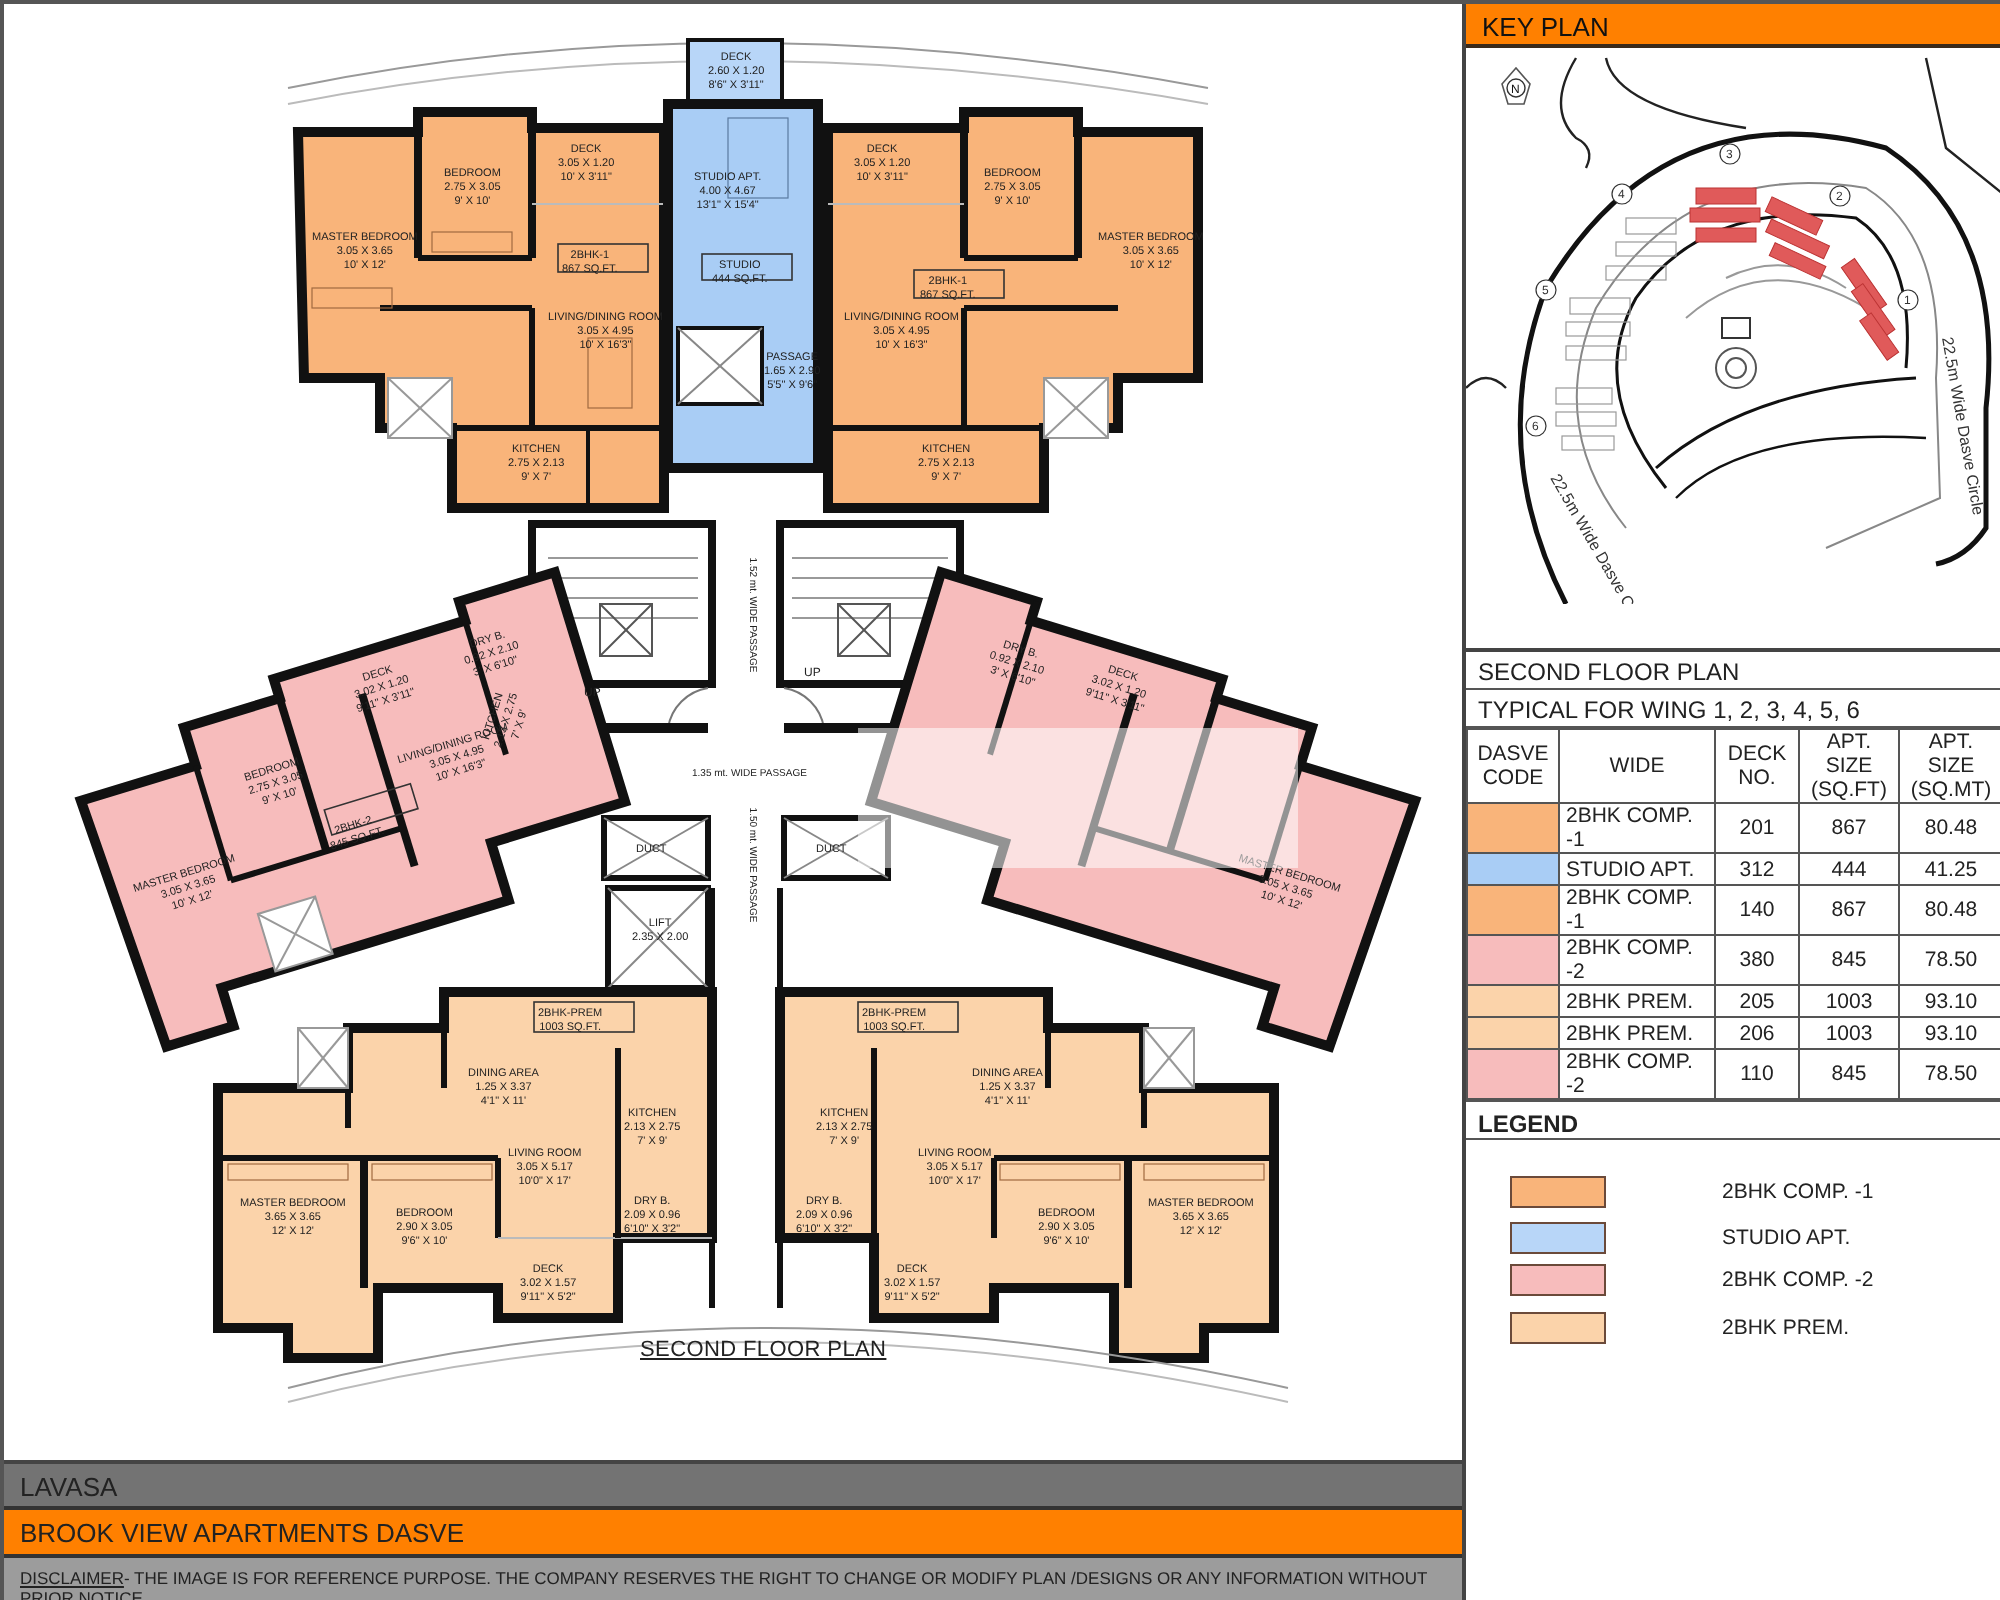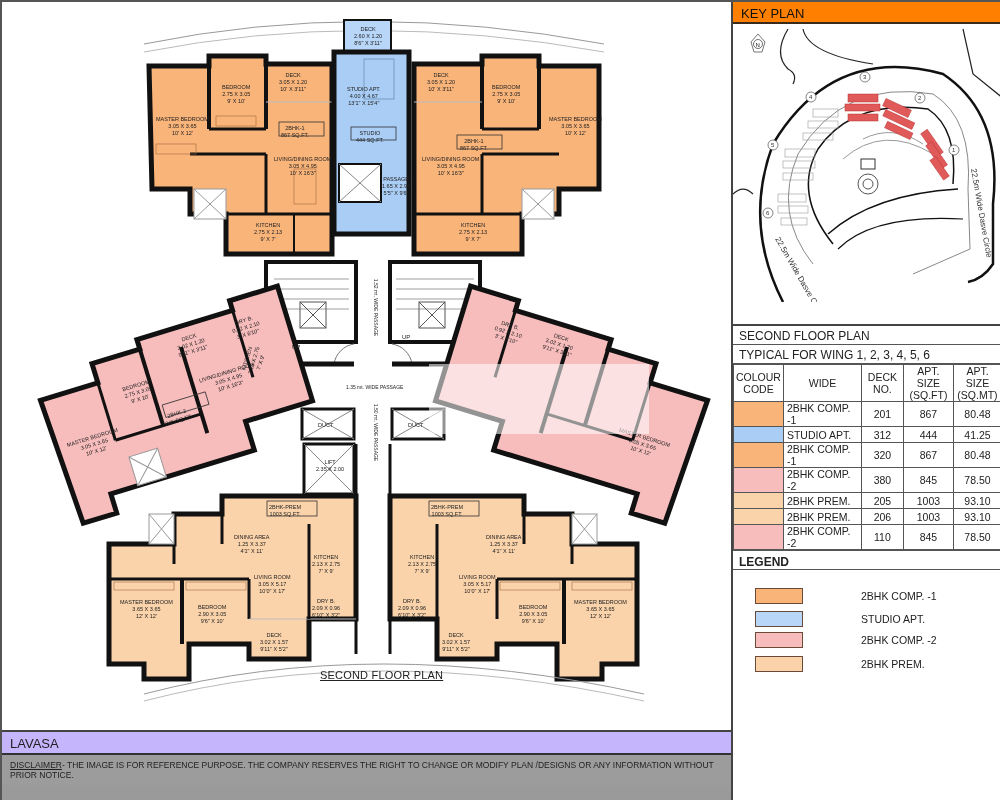--- a/index.html
+++ b/index.html
@@ -12,21 +12,21 @@
   .kp-title{font-size:12px;padding:4px 6px;border-bottom:1px solid #555;height:19px;line-height:12px}
   table.apt{width:100%;border-collapse:collapse;font-size:10.5px}
   table.apt th,table.apt td{border:1px solid #555;text-align:center;height:16px;padding:0 2px}
   table.apt th{font-weight:normal;height:34px;line-height:12px}
   table.apt td.type{text-align:left;padding-left:3px}
   .legend-head{font-weight:bold;font-size:12px;padding:4px 6px;border-top:1px solid #555;border-bottom:1px solid #555;height:20px}
   .legend{position:relative;height:210px}
   .legend-row{position:absolute;left:22px;display:flex;align-items:center;font-size:10.5px}
   .legend-row .sw{width:48px;height:16px;border:1px solid #6b4a3a;margin-right:58px}
   .footer{position:absolute;left:0;top:728px;width:729px;height:72px;background:#9a9a9a;border-top:2px solid #444}
-  .f-lavasa{height:23px;font-size:13px;padding:4px 8px;border-bottom:2px solid #333;background:#c4b5fd}
+  .f-lavasa{height:23px;font-size:13px;padding:4px 8px;border-bottom:2px solid #333;background:#737373}
   .f-title{height:24px;font-size:13px;padding:4px 8px;background:#ff8000;border-bottom:2px solid #333}
   .f-disc{font-size:8.5px;padding:5px 8px;background:#9c9c9c}
   .f-disc u{text-decoration:underline}
   .plan-label{position:absolute;left:316px;top:665px;font-size:11px;text-decoration:underline;letter-spacing:0.2px}
   .lbl{position:absolute;font-size:5.5px;text-align:center;line-height:7px;color:#222;white-space:nowrap}
   .watermark{position:absolute;left:425px;top:360px;width:220px;height:70px;background:rgba(255,255,255,0.55);pointer-events:none}
   .wm1{position:absolute;left:6px;top:-2px;font-size:34px;color:#9bb05a;opacity:.75}
   .wm2{position:absolute;left:4px;top:36px;font-size:22px;color:#4a4a5a;opacity:.8}
   .wm2 small{font-size:12px}
 </style>
@@ -480,21 +480,21 @@
           <text x="22.5" y="22.5" font-size="6" fill="#111" font-family="Liberation Sans, sans-serif">N</text>
         </g>
       </svg>
     </div>
 
     <div class="kp-title">SECOND FLOOR PLAN</div>
     <div class="kp-title">TYPICAL FOR WING 1, 2, 3, 4, 5, 6</div>
     <table class="apt">
       <thead>
         <tr>
-          <th style="width:46px">COLOUR CODE</th>
+          <th style="width:46px">DASVE CODE</th>
           <th style="width:78px">WIDE</th>
           <th style="width:42px">DECK NO.</th>
           <th style="width:50px">APT. SIZE (SQ.FT)</th>
           <th>APT. SIZE (SQ.MT)</th>
         </tr>
       </thead>
       <tbody>
         <tr>
             <td style="background:#f9b47a"></td>
             <td class="type">2BHK COMP. -1</td>
@@ -505,21 +505,21 @@
         <tr>
             <td style="background:#a9cdf5"></td>
             <td class="type">STUDIO APT.</td>
             <td>312</td>
             <td>444</td>
             <td>41.25</td>
           </tr>
         <tr>
             <td style="background:#f9b47a"></td>
             <td class="type">2BHK COMP. -1</td>
-            <td>320</td>
+            <td>140</td>
             <td>867</td>
             <td>80.48</td>
           </tr>
         <tr>
             <td style="background:#f7bcbc"></td>
             <td class="type">2BHK COMP. -2</td>
             <td>380</td>
             <td>845</td>
             <td>78.50</td>
           </tr>
@@ -563,15 +563,16 @@
         </div>
       <div class="legend-row" style="top:86px">
           <span class="sw" style="background:#fbd3aa"></span>
           <span>2BHK PREM.</span>
         </div>
     </div>
   </div>
 
   <div class="footer">
     <div class="f-lavasa">LAVASA</div>
+    <div class="f-title">BROOK VIEW APARTMENTS DASVE</div>
     <div class="f-disc"><u>DISCLAIMER</u><span>- THE IMAGE IS FOR REFERENCE PURPOSE. THE COMPANY RESERVES THE RIGHT TO CHANGE OR MODIFY PLAN /DESIGNS OR ANY INFORMATION WITHOUT PRIOR NOTICE.</span></div>
   </div>
 </div>
 
 </body></html>

